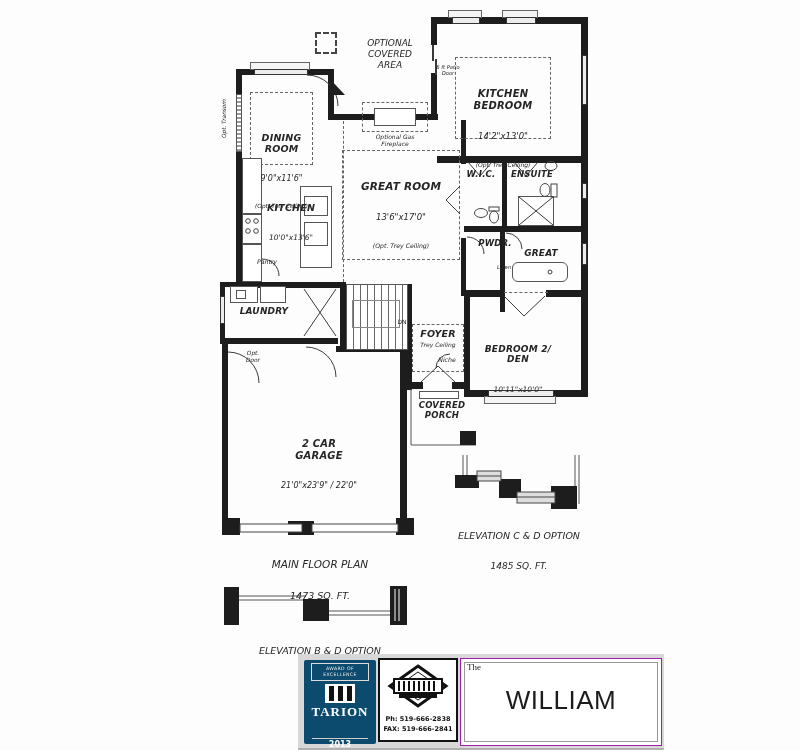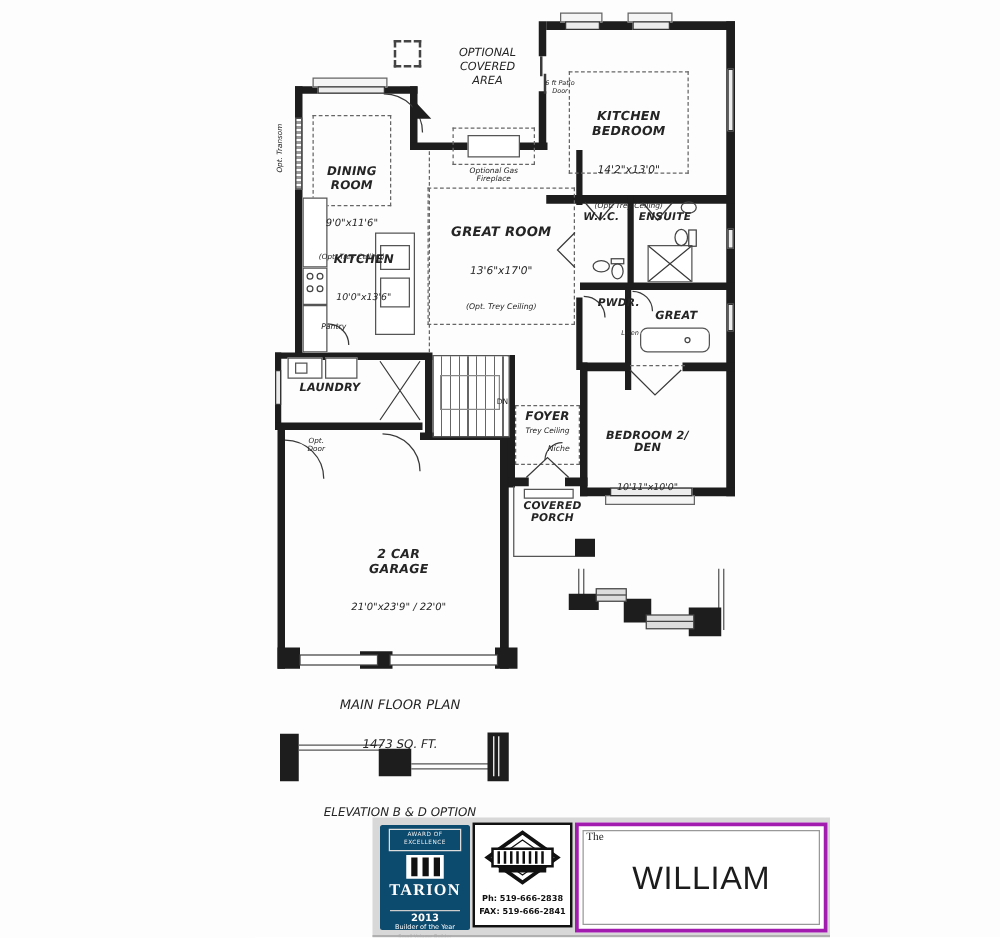--- a/index.html
+++ b/index.html
@@ -23,28 +23,28 @@
          border-bottom:2px solid #b0b0b0;}
   .tarion{position:absolute;left:304px;top:660px;width:72px;height:84px;background:#0c4a6e;
           color:#fff;text-align:center;border-radius:2px;}
   .tarion .award{margin:3px 7px 0;border:1px solid #ddd;font-size:4.6px;letter-spacing:.4px;
           color:#eee;padding:1.5px 0;white-space:pre-line;line-height:1.4;}
   .tarion .bars{margin:3px auto 0;width:30px;height:19px;background:#fff;display:flex;
           justify-content:center;gap:4px;align-items:center;}
   .tarion .bars i{display:block;width:5px;height:15px;background:#111;}
   .tarion .brand{font-family:"Liberation Serif",serif;font-weight:bold;font-size:13px;
           letter-spacing:1px;margin-top:1px;}
-  .tarion .year{font-size:8px;font-weight:bold;border-top:1px solid #ccc;margin:8px 8px 0;padding-top:1px;}
+  .tarion .year{font-size:8px;font-weight:bold;border-top:1px solid #ccc;margin:18px 8px 0;padding-top:1px;}
   .tarion .honor{font-size:5.2px;}
   .tarion .cat{font-size:4px;color:#aaa;margin-top:1px;}
   .logobox{position:absolute;left:378px;top:658px;width:80px;height:84px;background:#fff;
           border:2px solid #111;box-sizing:border-box;text-align:center;}
   .logobox .phones{font-size:6.5px;font-weight:bold;color:#111;line-height:1.5;margin-top:1px;}
   .wmbox{position:absolute;left:460px;top:658px;width:202px;height:88px;background:#fff;
-          border:3px solid #a21caf;box-sizing:border-box;}
+          border:1px solid #a21caf;box-sizing:border-box;}
   .wmbox .inner{position:absolute;inset:3px;border:1px solid #999;}
   .wmbox .the{position:absolute;left:6px;top:3px;font-size:9px;color:#222;
           font-family:"Liberation Serif",serif;}
   .wmbox .name{position:absolute;left:0;right:0;top:26px;text-align:center;font-size:26px;
           letter-spacing:.5px;color:#1c1c1c;font-family:"Liberation Sans",sans-serif;}
 </style>
 </head>
 <body>
 
 <div class="sheet">
@@ -250,20 +250,24 @@
   <div class="lbl" style="left:260px;top:418px;width:118px">
     <div class="rname" style="font-size:10px">2 CAR
 GARAGE</div>
     <div style="font-size:8px">21'0"x23'9" / 22'0"</div>
   </div>
 
   <div class="lbl" style="left:250px;top:538px;width:140px">
     <div style="font-size:10.5px">MAIN FLOOR PLAN</div>
     <div style="font-size:9.5px">1473 SQ. FT.</div>
   </div>
+  <div class="lbl" style="left:445px;top:510px;width:148px">
+    <div style="font-size:9.5px">ELEVATION C &amp; D OPTION</div>
+    <div style="font-size:9px">1485 SQ. FT.</div>
+  </div>
   <div class="lbl" style="left:240px;top:645px;width:160px;font-size:9.5px">ELEVATION B &amp; D OPTION</div>
 
   <div class="strip"></div>
 
   <div class="tarion">
     <div class="award">AWARD OF
 EXCELLENCE</div>
     <div class="bars">
         <i></i>
         <i></i>

